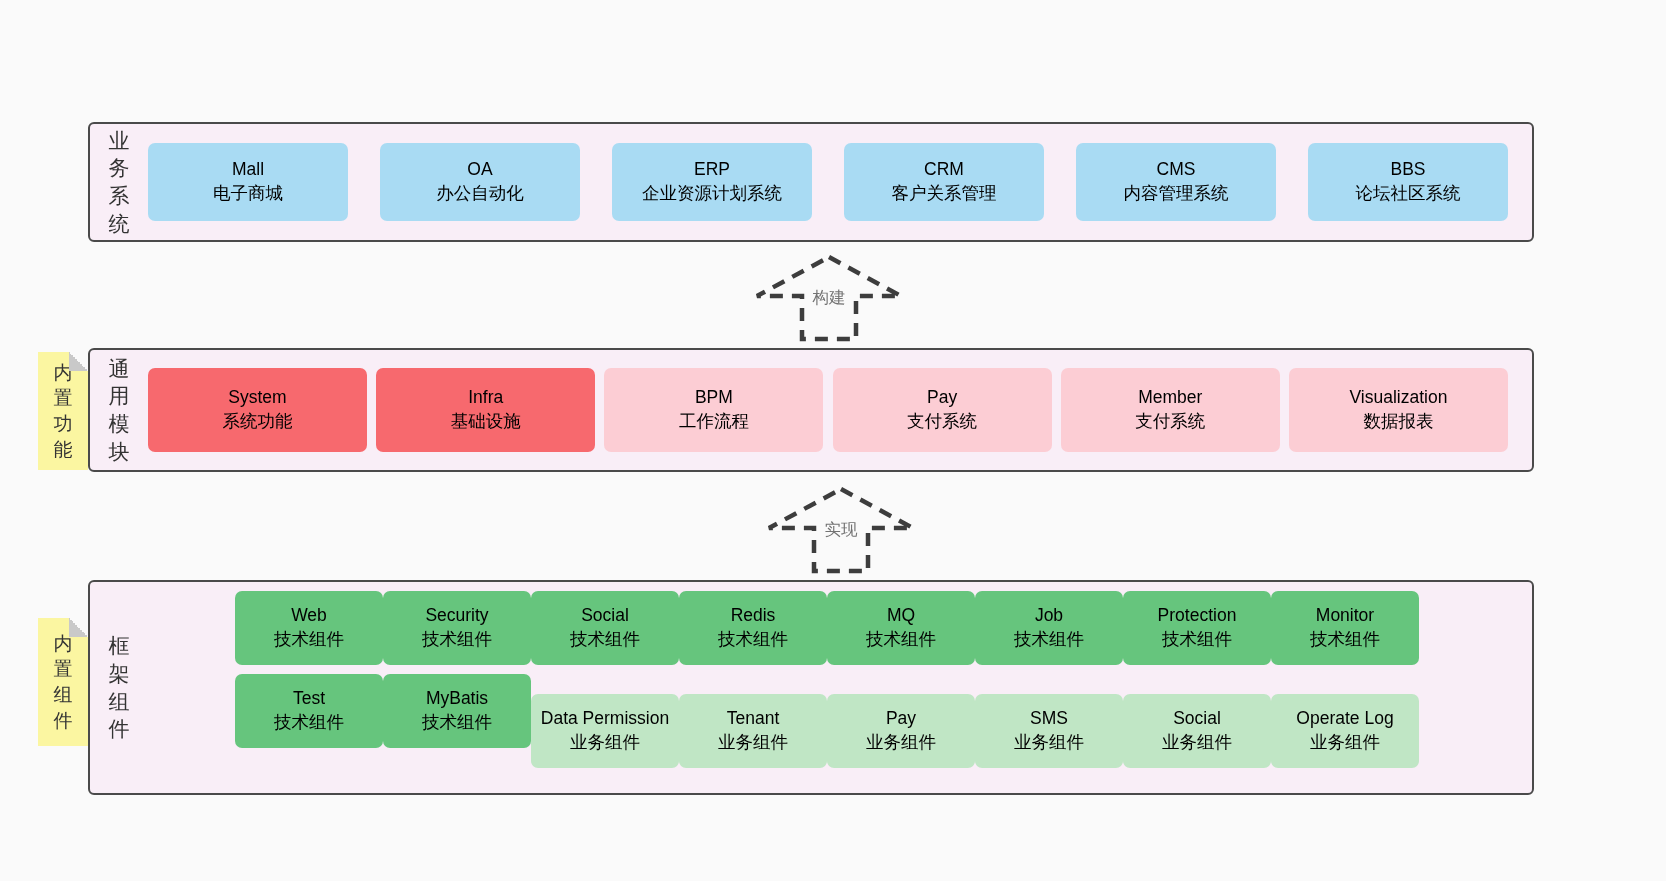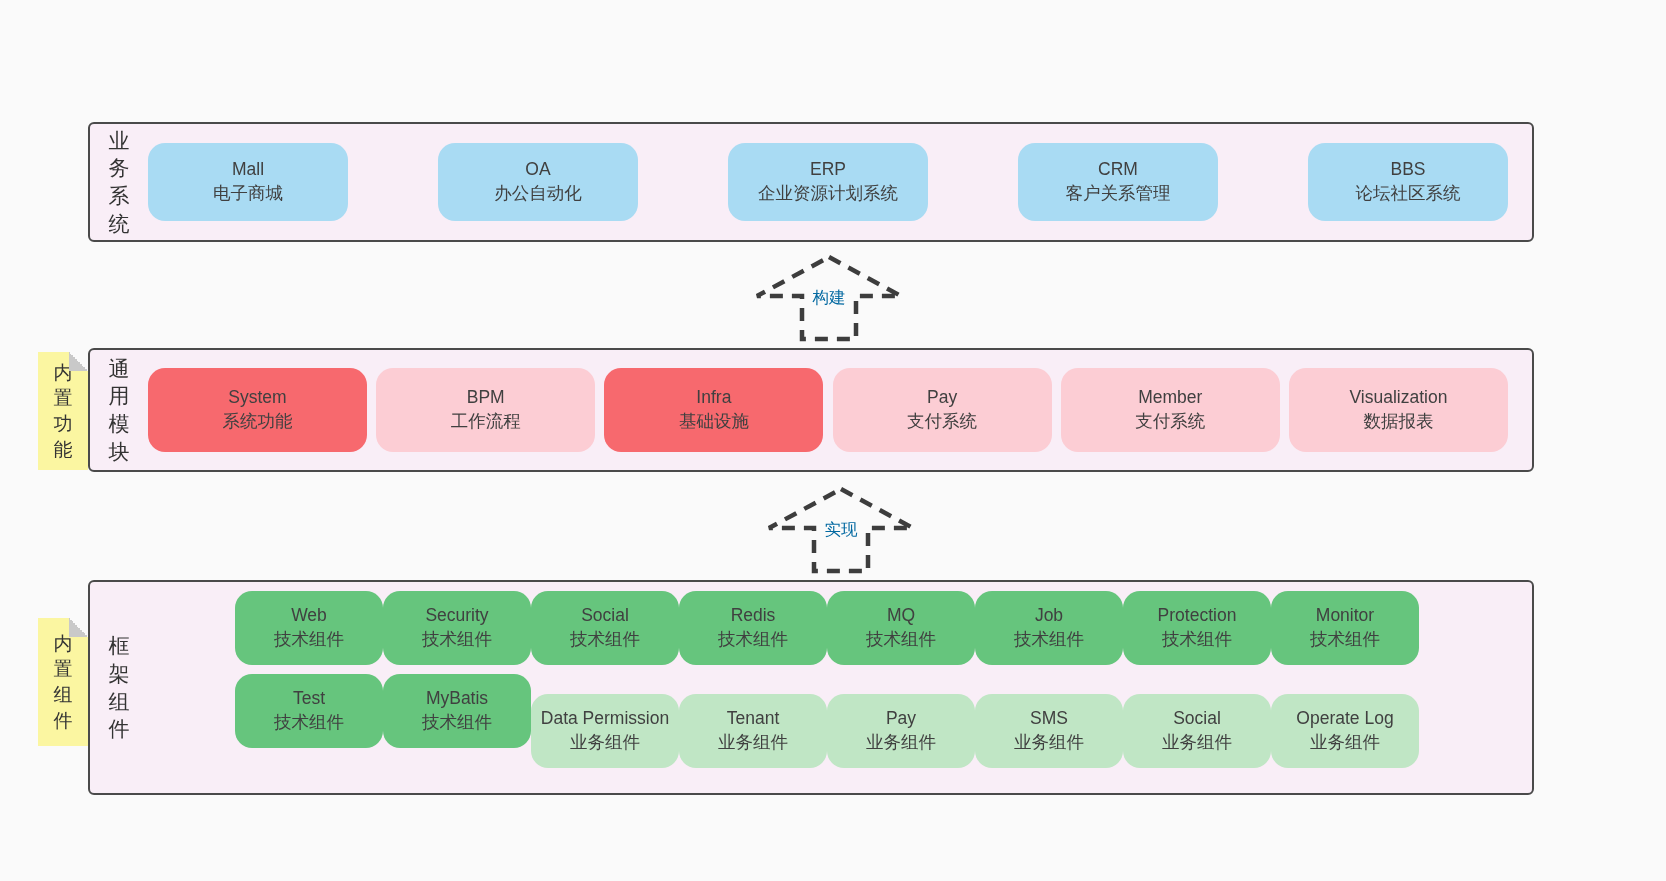--- a/index.html
+++ b/index.html
@@ -13,22 +13,22 @@
   .panel-mid{left:88px;top:348px;width:1446px;height:124px;}
   .panel-bot{left:88px;top:580px;width:1446px;height:215px;}
 
   .vlabel{width:58px;display:flex;align-items:center;justify-content:center;
           font-size:21px;line-height:1.32;white-space:pre;text-align:center;color:#333;}
 
   .boxes{flex:1;display:flex;align-items:center;justify-content:space-between;padding:0 24px 0 0;}
   .rows{flex:1;display:flex;flex-direction:column;justify-content:space-evenly;padding:0 26px 16px 0;align-items:center;}
   .row{display:flex;justify-content:space-between;}
 
-  .box{border-radius:17px;display:flex;flex-direction:column;align-items:center;justify-content:center;
-       text-align:center;font-size:17.5px;line-height:1.35;color:#404040;box-sizing:border-box;padding:4px 6px;}
+  .box{border-radius:7px;display:flex;flex-direction:column;align-items:center;justify-content:center;
+       text-align:center;font-size:17.5px;line-height:1.35;color:#000000;box-sizing:border-box;padding:4px 6px;}
   .box-lg{width:200px;height:78px;}
   .box-md{width:219px;height:84px;}
   .box-sm{width:148px;height:74px;}
   .blue{background:#a9dbf3;}
   .red{background:#f7696e;}
   .pink{background:#fccdd4;}
   .g1{background:#66c57d;}
   .g2{background:#c0e6c5;margin-top:20px;}
 
   
@@ -36,21 +36,21 @@
        font-size:19px;line-height:1.35;white-space:pre;text-align:center;color:#333;}
   .tab::before{content:"";position:absolute;top:0;right:0;width:19px;height:19px;
        background:linear-gradient(to bottom left,#fafafa 50%,#c9c9c9 50%);}
   .tab-mid{left:38px;top:352px;width:50px;height:118px;}
   .tab-bot{left:38px;top:618px;width:50px;height:128px;}
 
   
   .arrow{position:absolute;width:150px;height:88px;}
   .arrow svg{display:block;}
   .arrow-label{position:absolute;left:50%;top:33px;transform:translateX(-50%);
-       background:#fafafa;padding:0 4px;font-size:16.5px;color:#0369a1;white-space:nowrap;}
+       background:#fafafa;padding:0 4px;font-size:16.5px;color:#737373;white-space:nowrap;}
   .arrow1{left:754px;top:254px;}
   .arrow2{left:766px;top:486px;}
 </style>
 </head>
 <body>
 
 <div id="stage">
 
   <div class="panel panel-top">
     <div class="vlabel">业
@@ -66,20 +66,24 @@
         <span>OA</span>
         <span>办公自动化</span>
       </div>
       <div class="box box-lg blue">
         <span>ERP</span>
         <span>企业资源计划系统</span>
       </div>
       <div class="box box-lg blue">
         <span>CRM</span>
         <span>客户关系管理</span>
+      </div>
+      <div class="box box-lg blue">
+        <span>CMS</span>
+        <span>内容管理系统</span>
       </div>
       <div class="box box-lg blue">
         <span>BBS</span>
         <span>论坛社区系统</span>
       </div>
     </div>
   </div>
 
   <div class="arrow arrow1">
     <svg width="150" height="88" viewBox="0 0 150 88">
@@ -96,27 +100,27 @@
   <div class="panel panel-mid">
     <div class="vlabel">通
 用
 模
 块</div>
     <div class="boxes">
       <div class="box box-md red">
         <span>System</span>
         <span>系统功能</span>
       </div>
-      <div class="box box-md pink">
-        <span>BPM</span>
-        <span>工作流程</span>
-      </div>
       <div class="box box-md red">
         <span>Infra</span>
         <span>基础设施</span>
+      </div>
+      <div class="box box-md pink">
+        <span>BPM</span>
+        <span>工作流程</span>
       </div>
       <div class="box box-md pink">
         <span>Pay</span>
         <span>支付系统</span>
       </div>
       <div class="box box-md pink">
         <span>Member</span>
         <span>支付系统</span>
       </div>
       <div class="box box-md pink">

